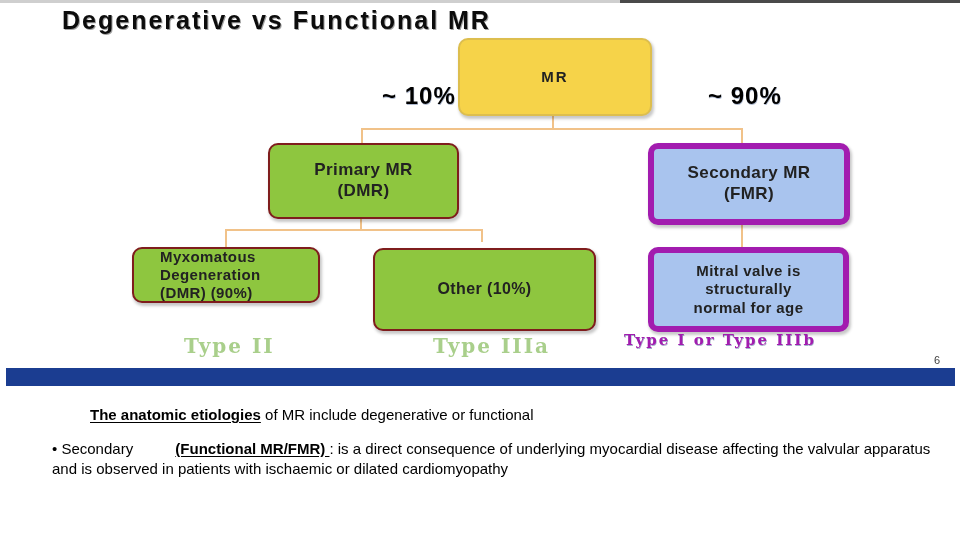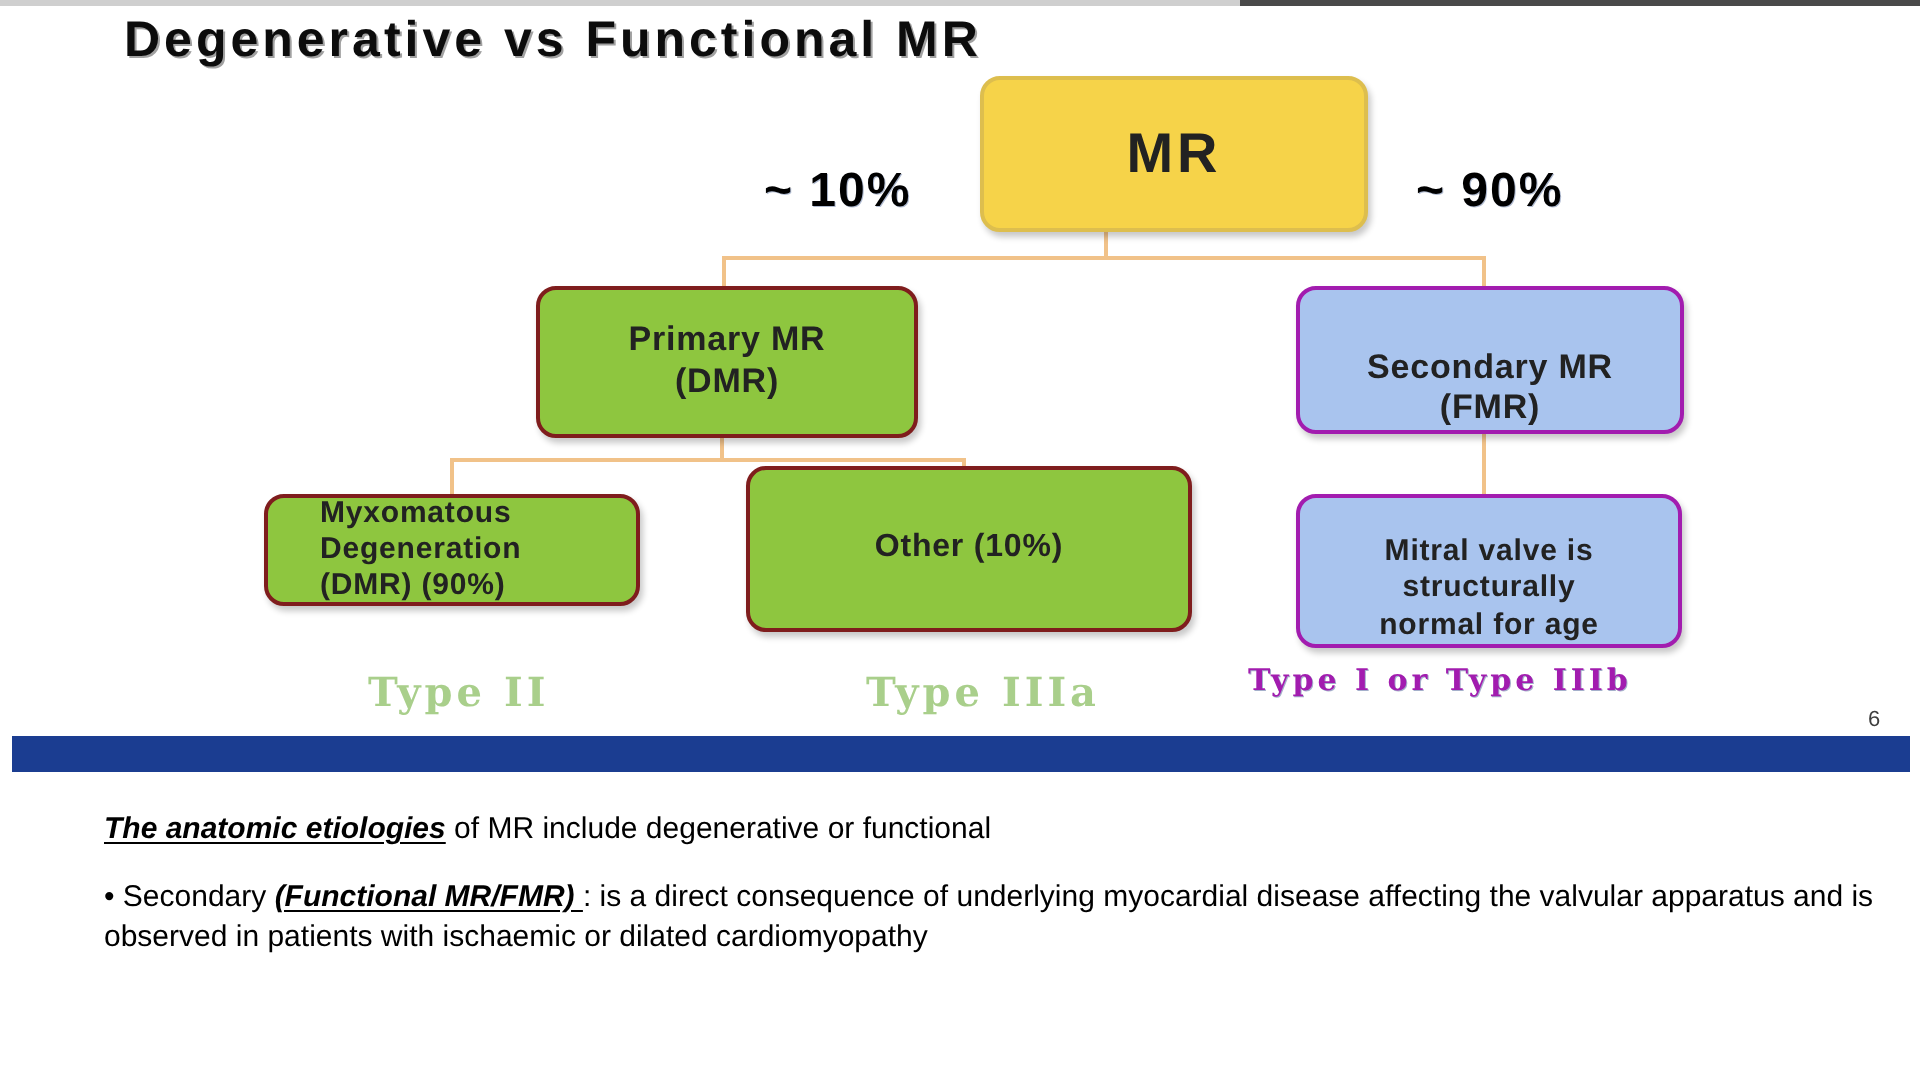--- a/index.html
+++ b/index.html
@@ -20,28 +20,28 @@
   }
 
   .node {
     position:absolute; border-radius:10px;
     display:flex; flex-direction:column; align-items:center; justify-content:center;
     font-weight:bold; color:#222222; text-align:center; letter-spacing:0.4px;
     box-shadow:1.5px 2.5px 3px rgba(0,0,0,0.22); line-height:1.22;
   }
   .node.yellow { background:#F6D349; border:2px solid #DDBE4E; }
   .node.green  { background:#8EC63F; border:2px solid #7f1d1d; }
-  .node.blue   { background:#A9C4EE; border:2px solid #a21caf;justify-content:flex-end; }
+  .node.blue   { background:#A9C4EE; border:6px solid #a21caf; }
 
-  .node-mr        { left:458px; top:38px;  width:190px; height:74px; font-size:28px; letter-spacing:2px;margin-left:32px; }
+  .node-mr        { left:458px; top:38px;  width:190px; height:74px; font-size:15px; letter-spacing:2px; }
   .node-primary   { left:268px; top:143px; width:187px; height:72px; font-size:17px; }
   .node-secondary { left:648px; top:143px; width:190px; height:70px; font-size:17px; }
   .node-myxo      { left:132px; top:247px; width:188px; height:56px; font-size:15px;
                     align-items:flex-start; text-align:left; padding-left:26px; box-sizing:border-box; }
-  .node-other     { left:373px; top:233px; width:219px; height:79px; font-size:15px;align-items:center; }
+  .node-other     { left:373px; top:248px; width:219px; height:79px; font-size:15px;align-items:center; }
   .node-other .other-heading { font-size:16px; margin-bottom:1px; }
   .node-other .other-detail  { width:182px; }
   .node-mitral    { left:648px; top:247px; width:189px; height:73px; font-size:15px; }
   .node-mitral .mitral-text { width:132px; }
   .node span { display:block; }
 
   .conn { position:absolute; background:#F1C289; }
 
   .pct {
     position:absolute; font-size:24px; font-weight:bold; color:#000000;
@@ -63,22 +63,23 @@
   .page-number { position:absolute; left:934px; top:354px; font-size:11px; color:#3f3f3f; }
 
   .accent-bar { position:absolute; left:6px; top:368px; width:949px; height:18px; background:#1B3D91; }
 
   .notes {
     position:absolute; left:52px; top:405px; width:890px;
     font-size:15px; line-height:20.5px; color:#000000;
   }
   .notes p { margin:0 0 13px 0; }
   .emph {
-    font-weight:bold; font-style:italic; text-decoration:underline;
+    font-weight:bold; text-decoration:underline;
     text-underline-offset:2px;
+    margin-left:38px;
   }
 </style>
 </head>
 <body>
 
 <div class="slide">
 
   <div class="edge-light"></div>
   <div class="edge-dark"></div>
 

